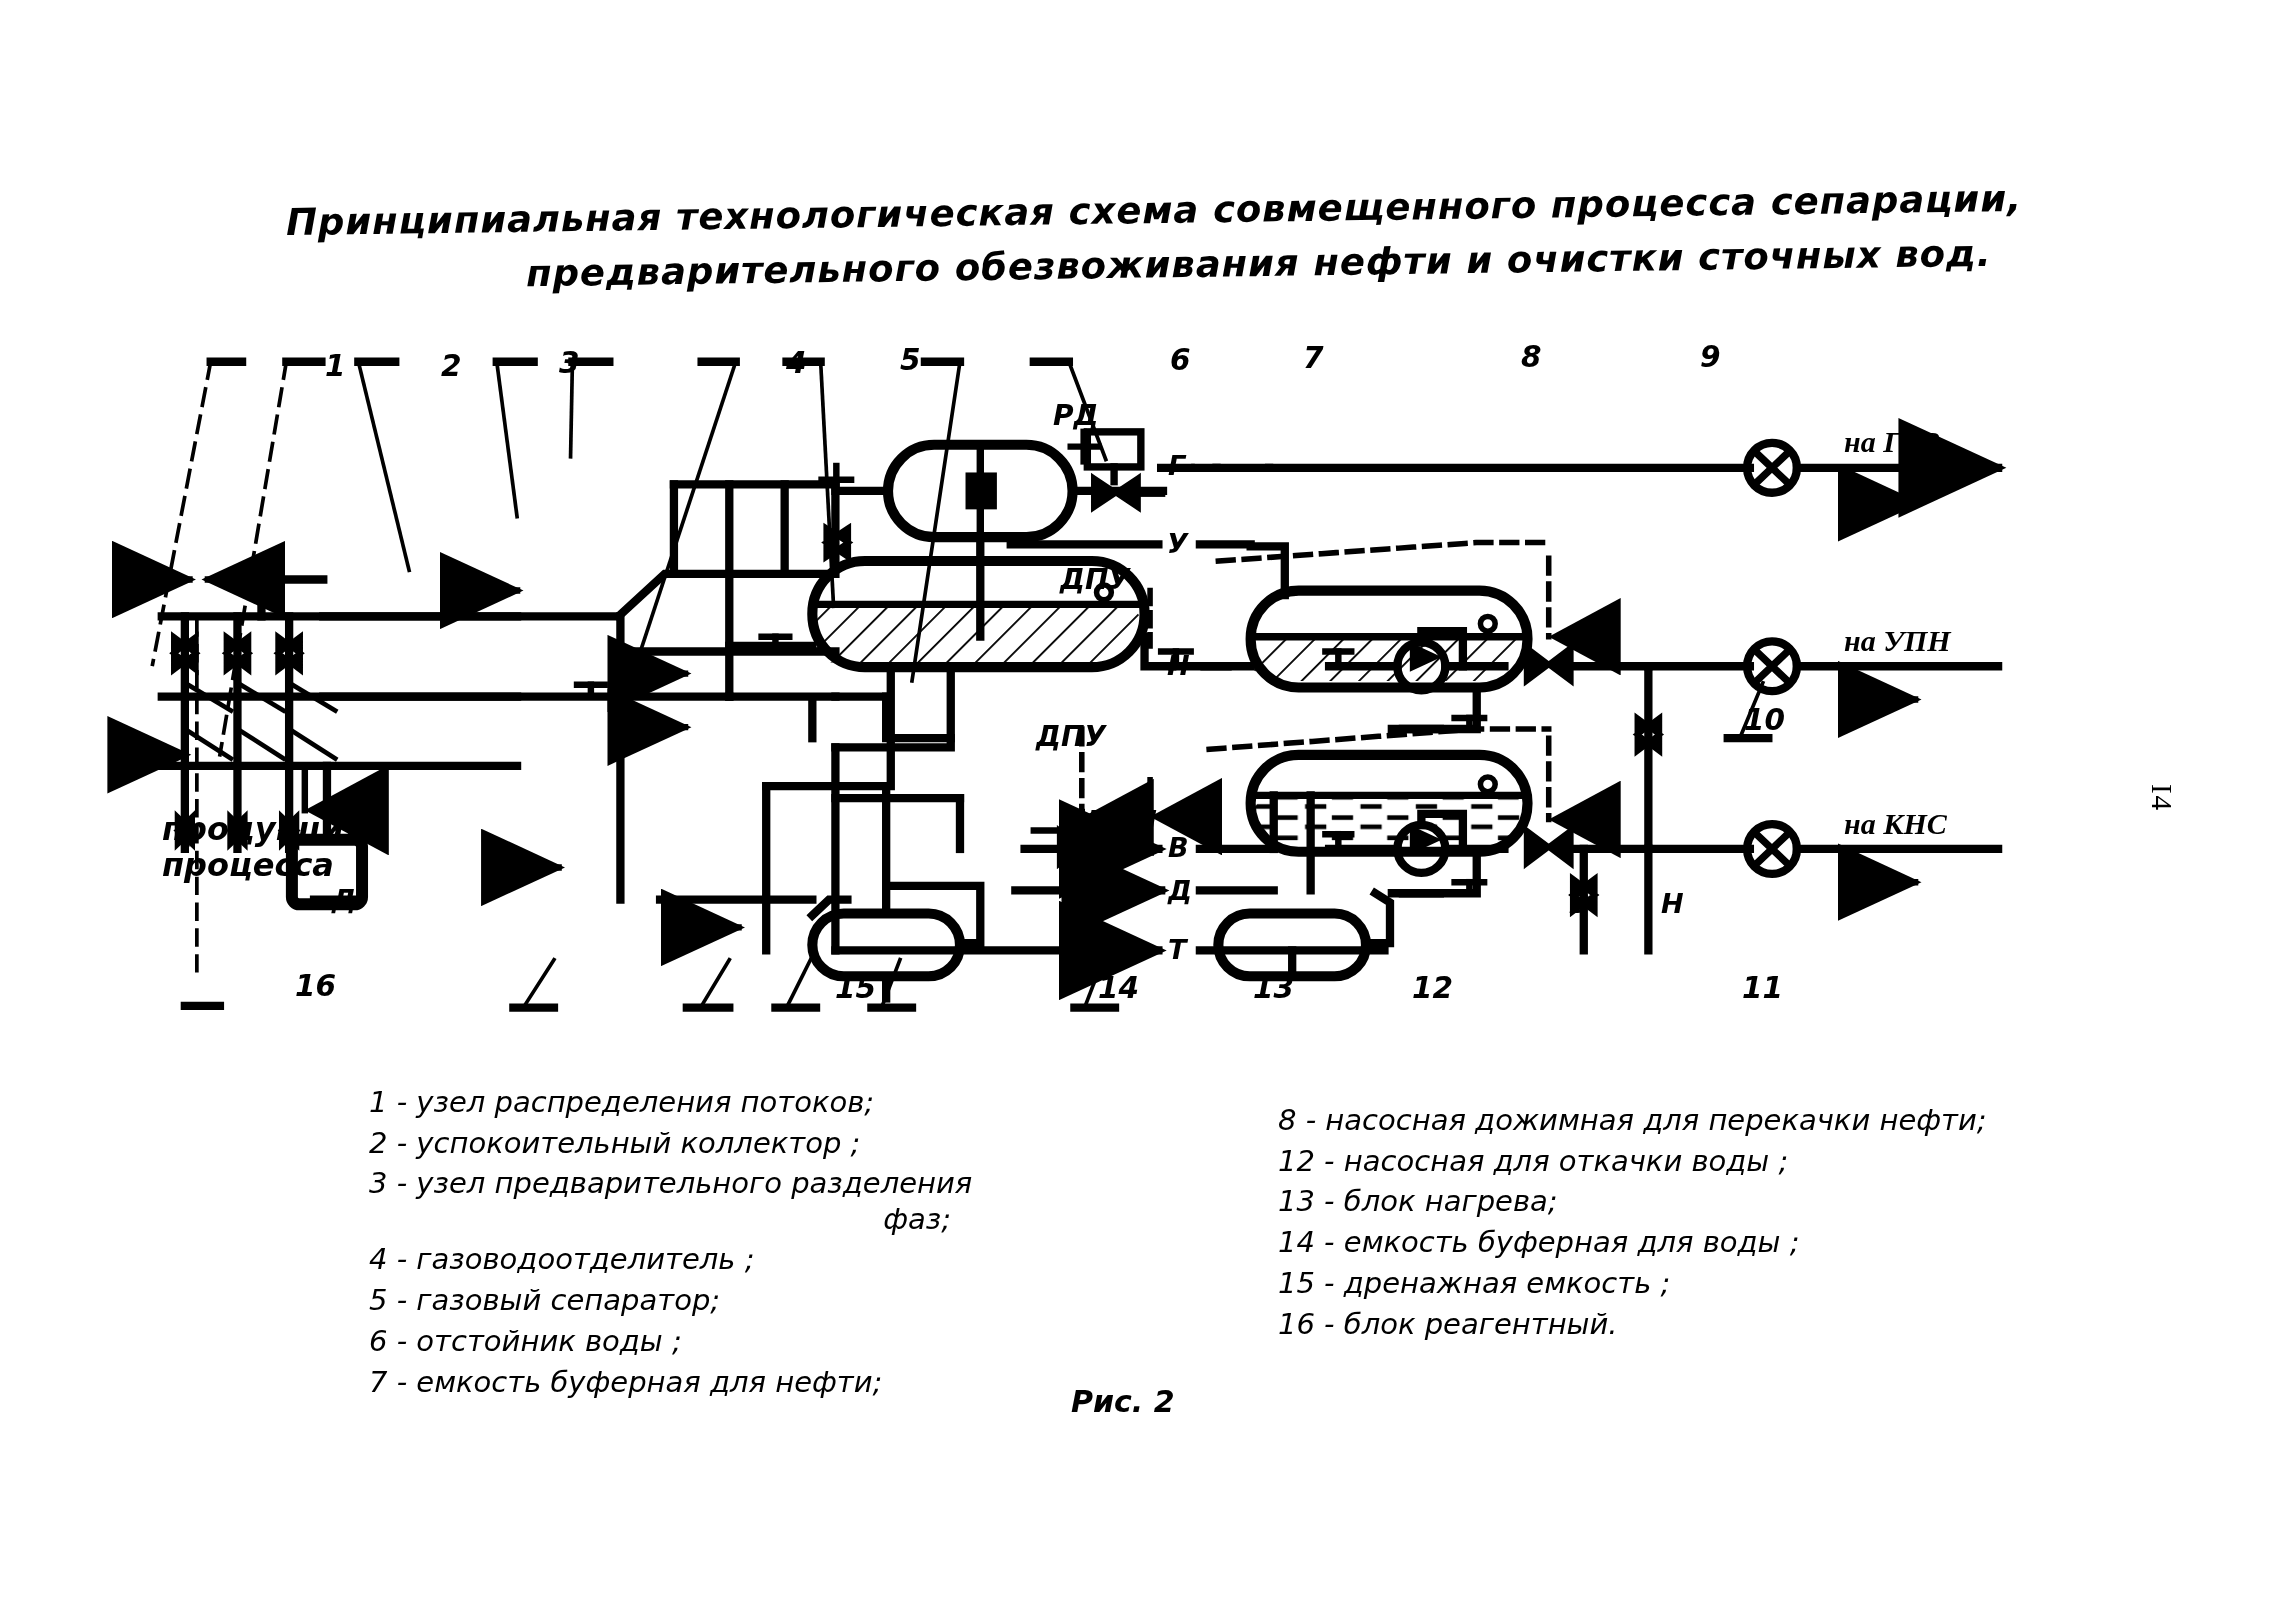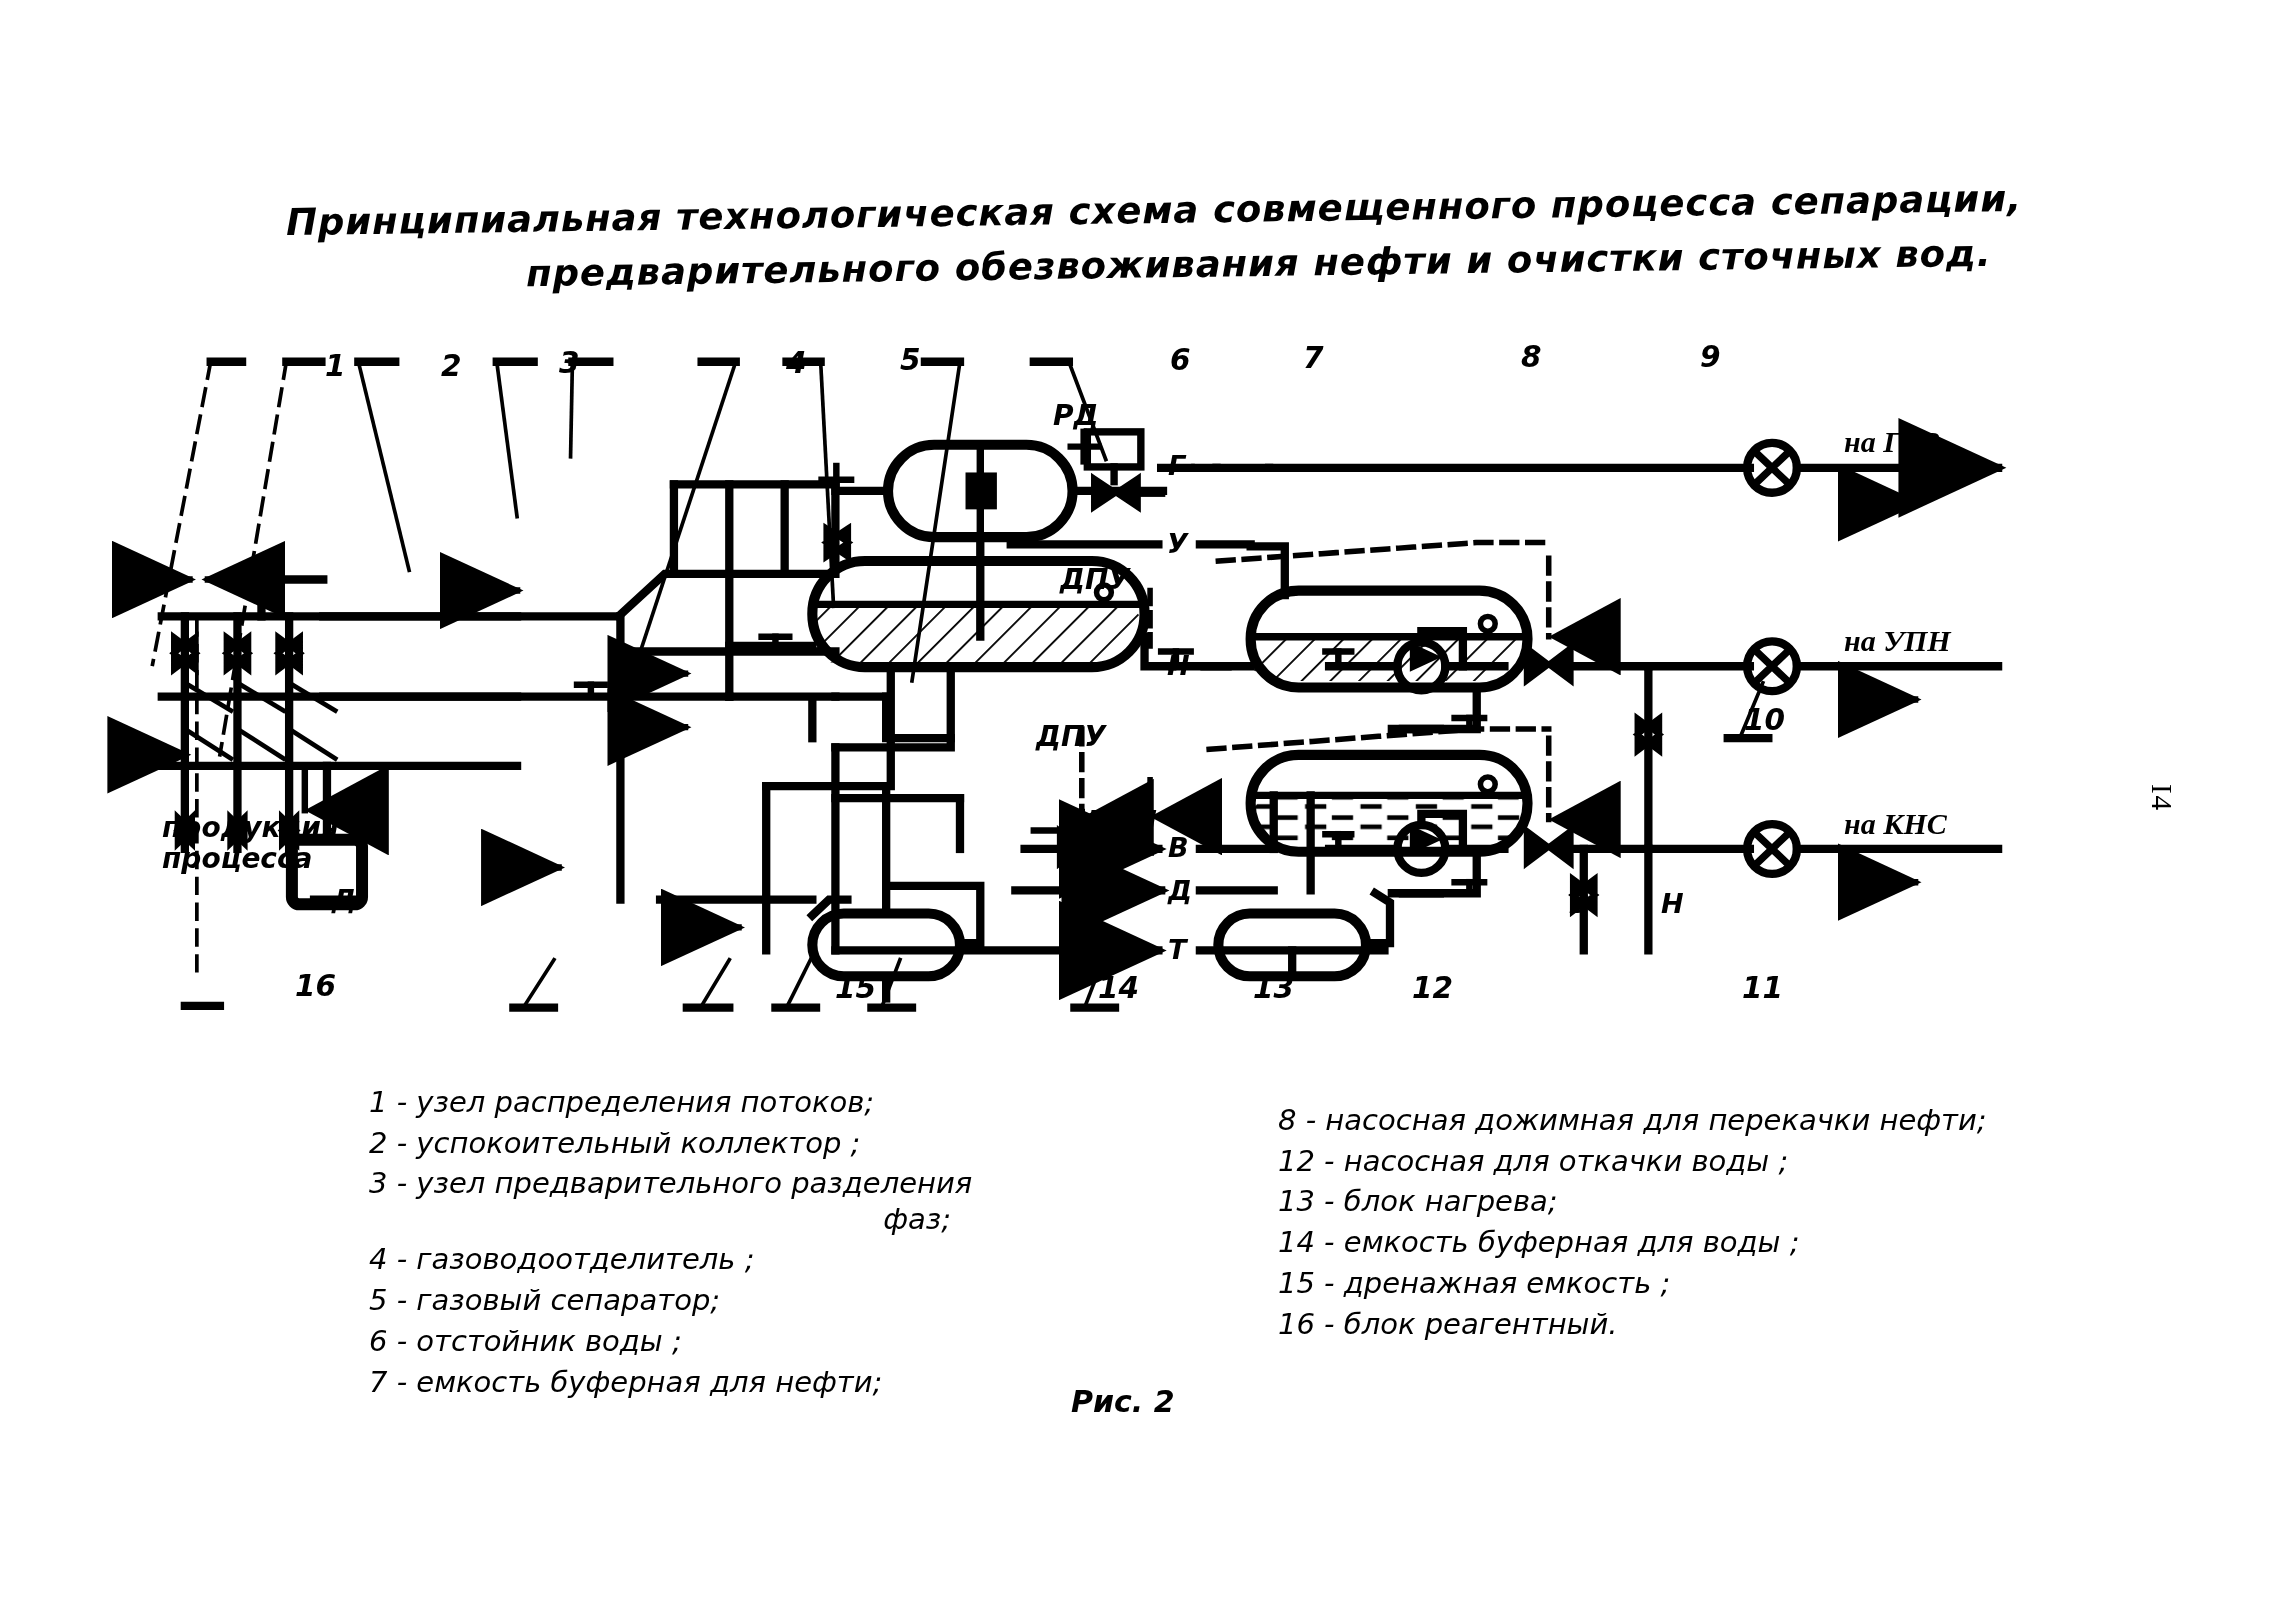--- a/index.html
+++ b/index.html
@@ -32,21 +32,21 @@
 
   .dlabel{position:absolute;font-family:"DejaVu Sans", sans-serif;font-weight:700;font-style:italic;
           font-size:28px;white-space:nowrap;}
   .numlabel{position:absolute;font-family:"DejaVu Sans", sans-serif;font-weight:700;font-style:italic;
             font-size:29.5px;white-space:nowrap;}
   .flowlabel{position:absolute;font-family:"DejaVu Sans", sans-serif;font-weight:700;font-style:italic;
              font-size:27px;white-space:nowrap;}
   .dest{position:absolute;font-family:Liberation Serif, serif;font-weight:700;font-style:italic;
         font-size:30px;white-space:nowrap;}
   #well-text{position:absolute;left:162px;top:812px;font-family:"DejaVu Sans", sans-serif;
-             font-weight:700;font-style:italic;font-size:28px;line-height:1.12;}
+             font-weight:700;font-style:italic;font-size:32px;line-height:1.12;}
 </style>
 </head>
 <body>
 
 <div id="sheet">
 
   <div class="ttl" id="title-line-1">Принципиальная технологическая схема совмещенного процесса сепарации,</div>
   <div class="ttl" id="title-line-2">предварительного обезвоживания нефти и очистки сточных вод.</div>
 
   <svg id="diagram" viewBox="0 0 2481 1748">

